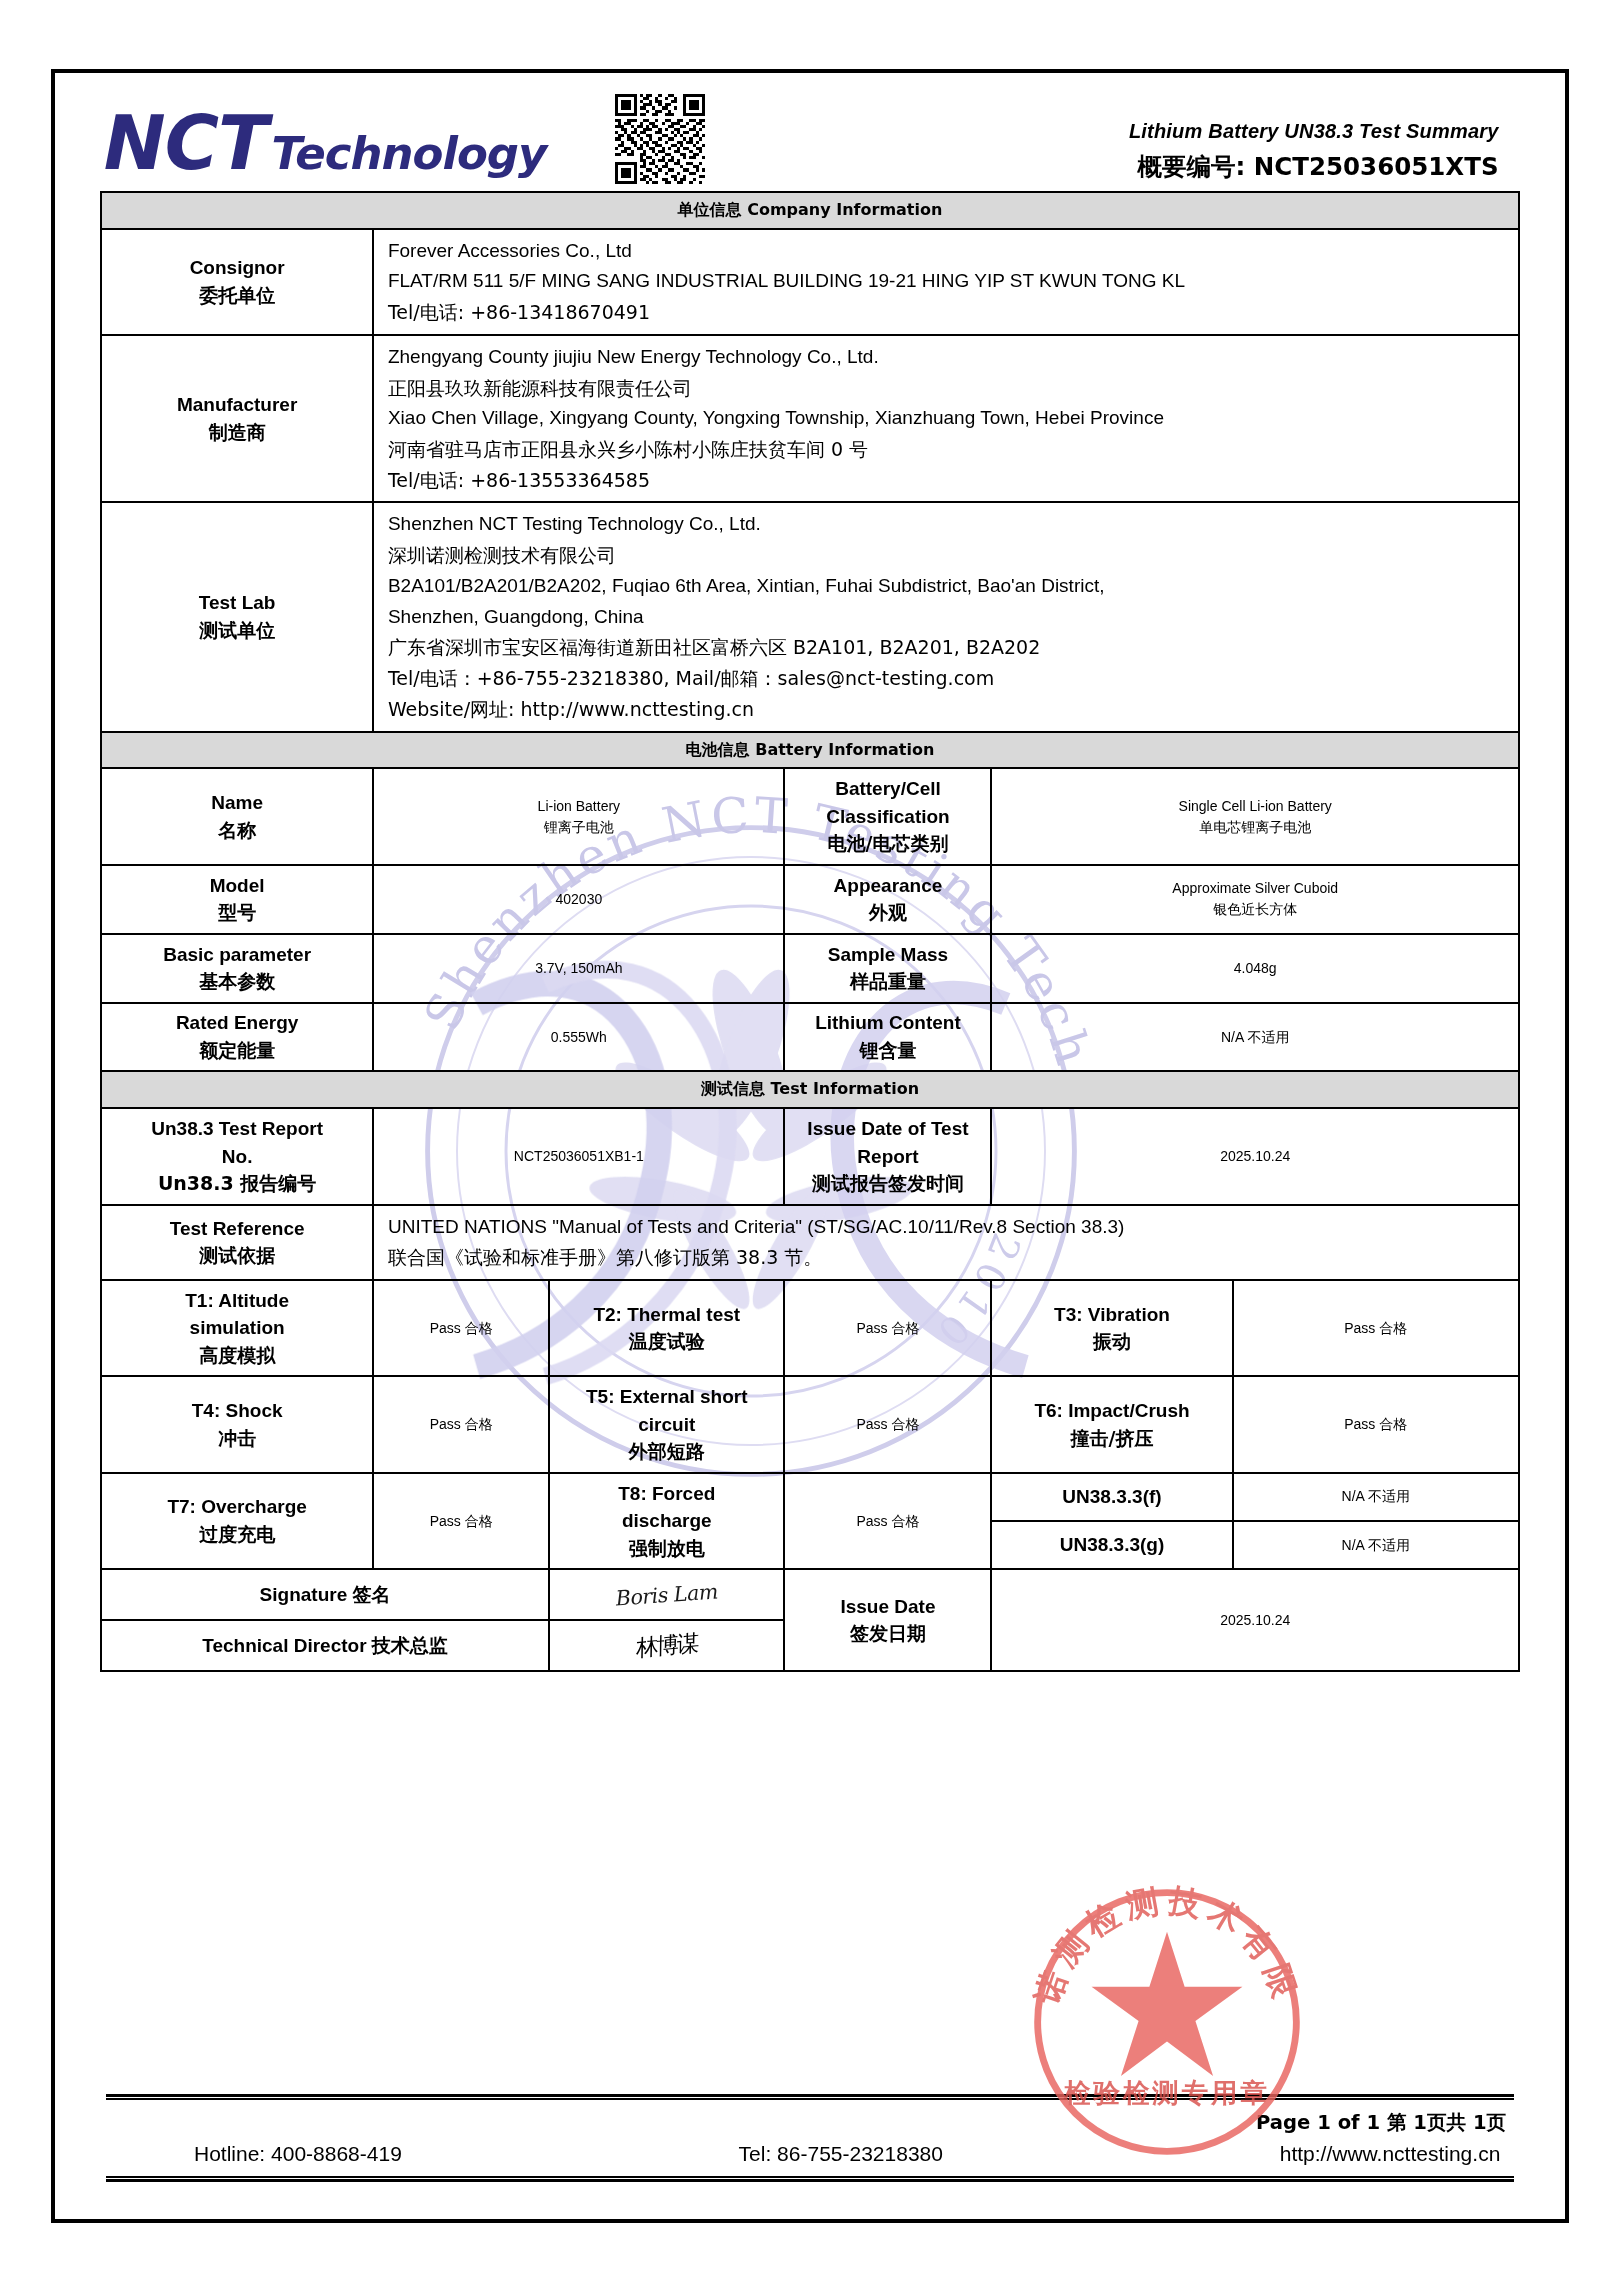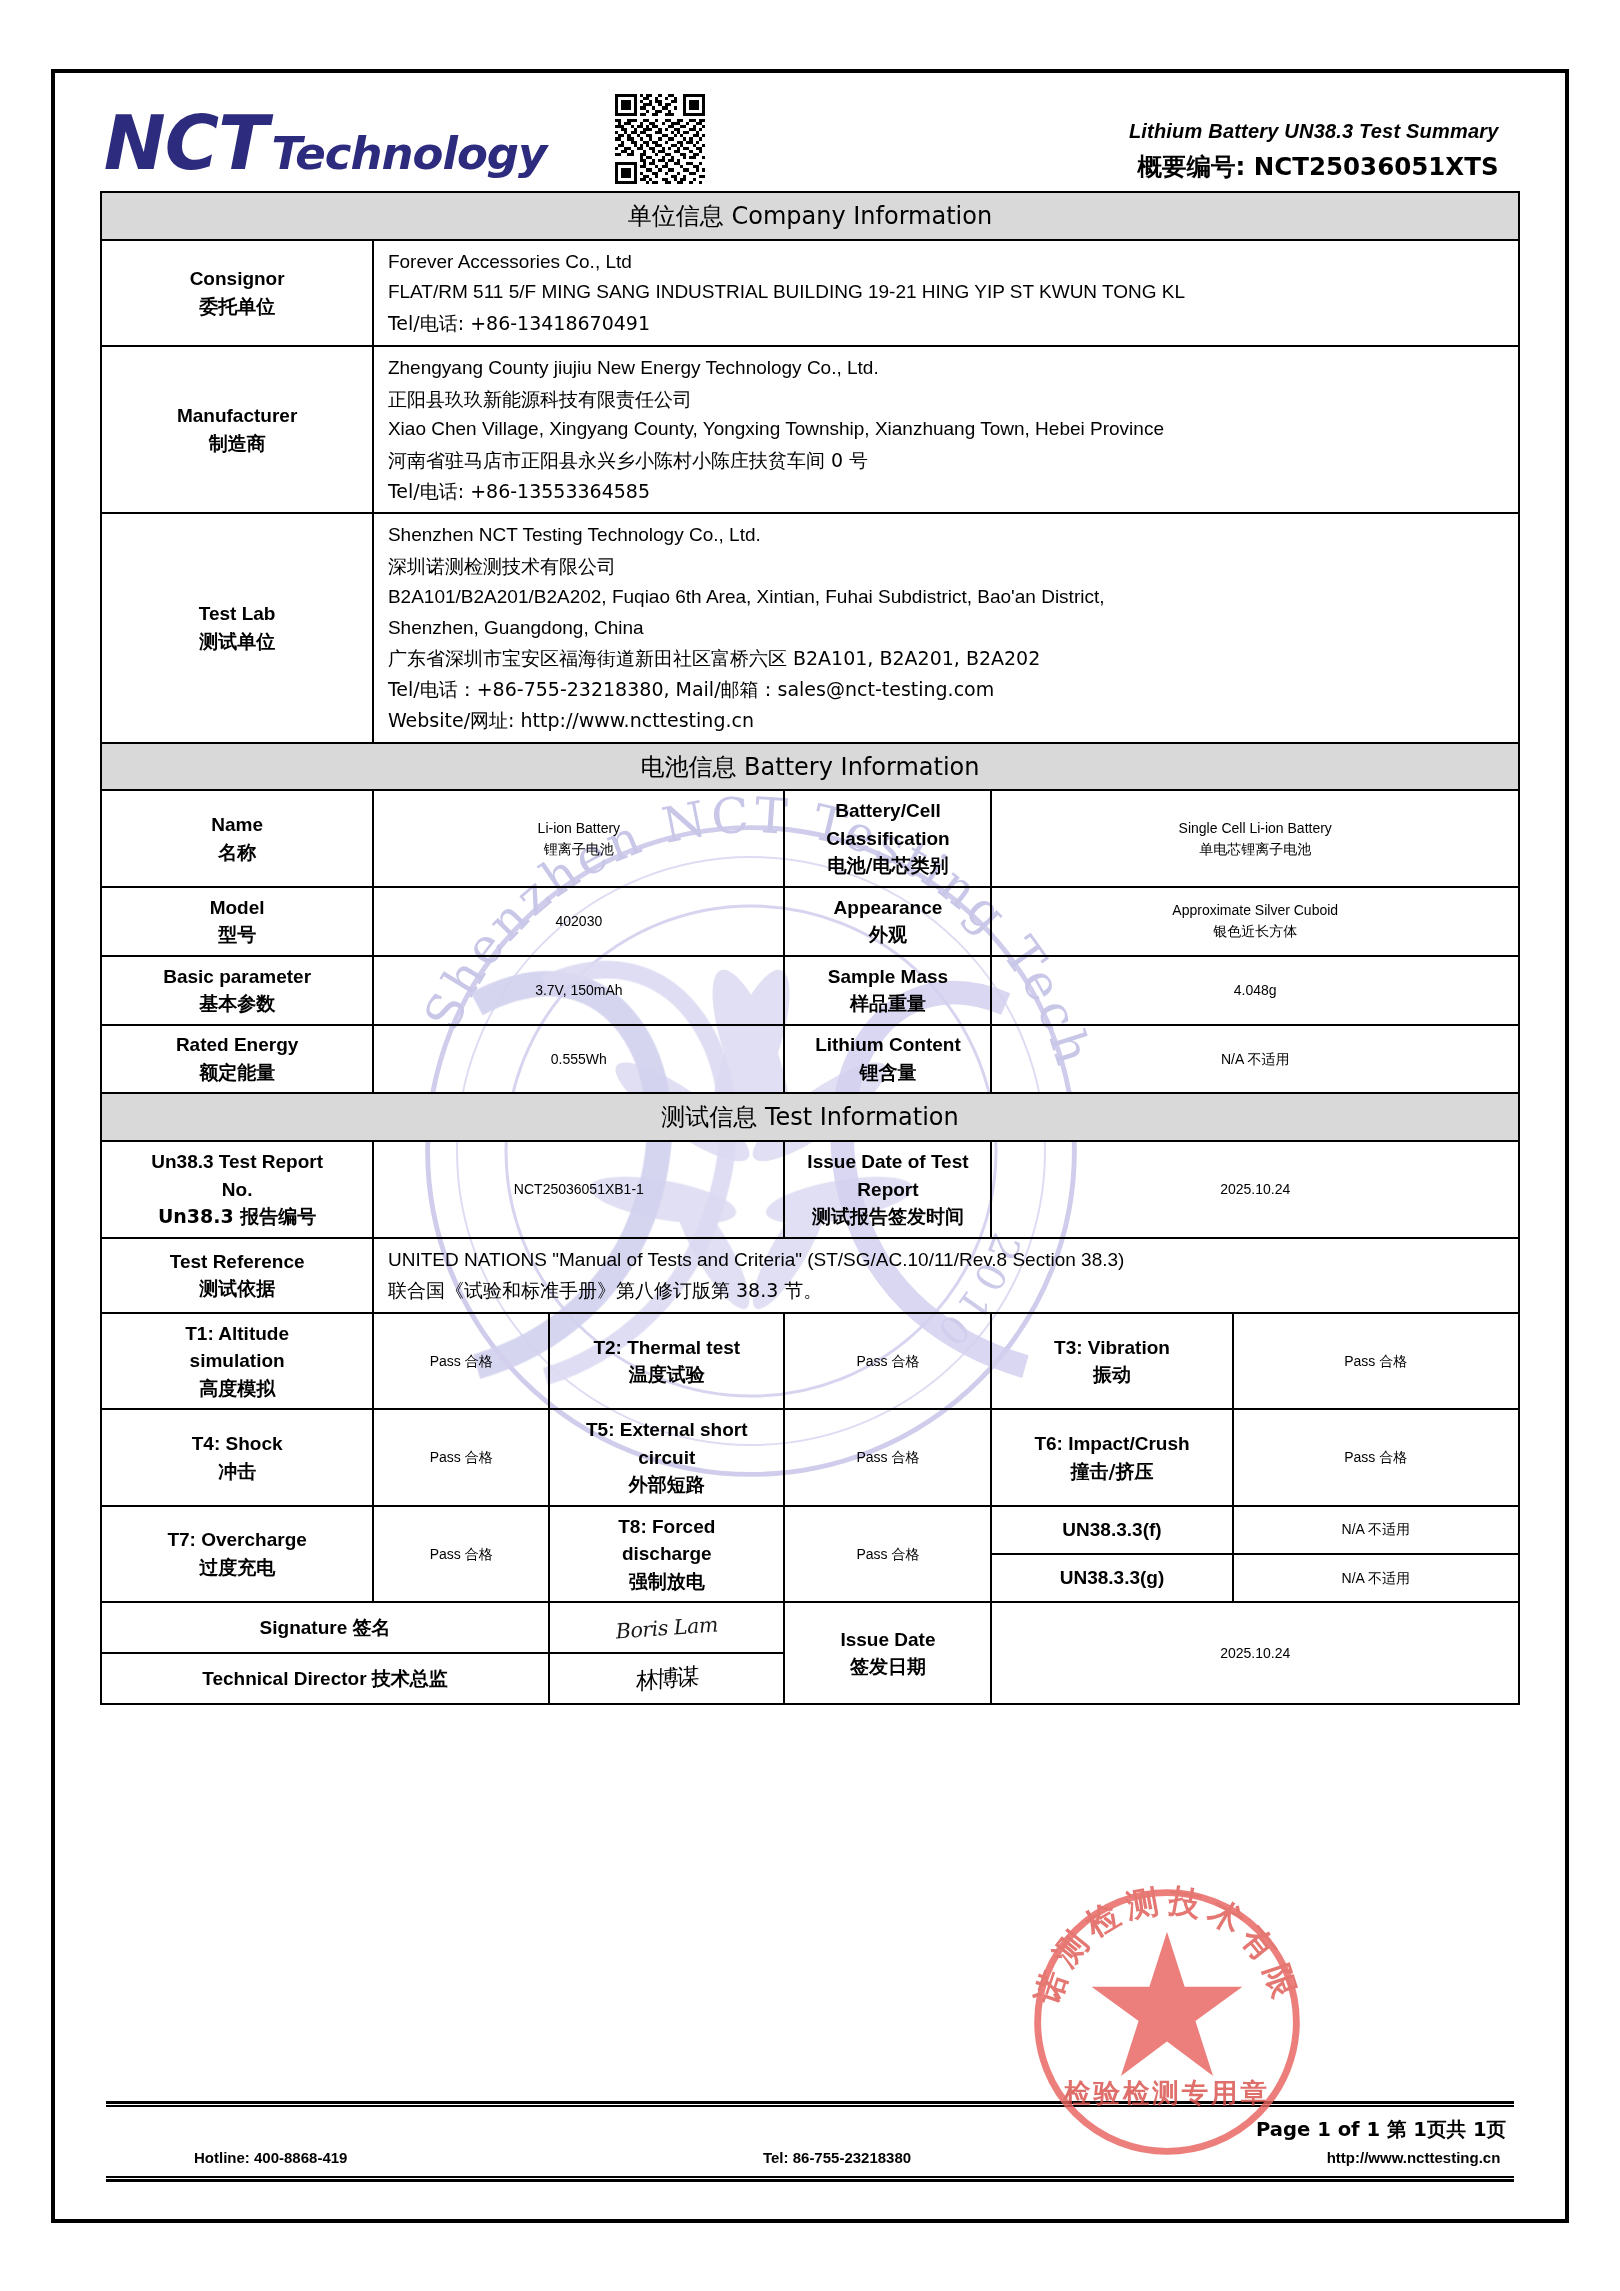--- a/index.html
+++ b/index.html
@@ -113,22 +113,22 @@
   }
   table.doc td {
     border: 2px solid #000;
     padding: 5.9px 7.8px;
     vertical-align: middle;
     background: transparent;
   }
   .sechdr {
     background: #d9d9d9 !important;
     text-align: center;
-    font-weight: normal;
-    font-size: 24px;
+    font-weight: bold;
+    font-size: 16px;
     padding: 6.9px 0 !important;
     font-family: "DejaVu Sans", sans-serif;
   }
   .lbl {
     text-align: center;
     font-weight: bold;
     line-height: 1.45;
     font-size: 19px;
   }
   .lbl .cn { font-family: "DejaVu Sans", sans-serif; }
@@ -198,22 +198,22 @@
     text-align: right;
     font-size: 19.6px;
     font-weight: bold;
     padding: 9.8px 7.8px 0 0;
     font-family: "DejaVu Sans", sans-serif;
   }
   .foot-line {
     display: flex;
     justify-content: space-between;
     padding: 5.9px 13.7px 9.8px 88px;
-    font-size: 15px;
-    font-weight: bold;
+    font-size: 21px;
+    font-weight: normal;
   }
   .foot-line span { white-space: nowrap; }
 </style>
 </head>
 <body>
 
 <div class="page-border">
   <div class="inner">
 
     <div class="watermark">

